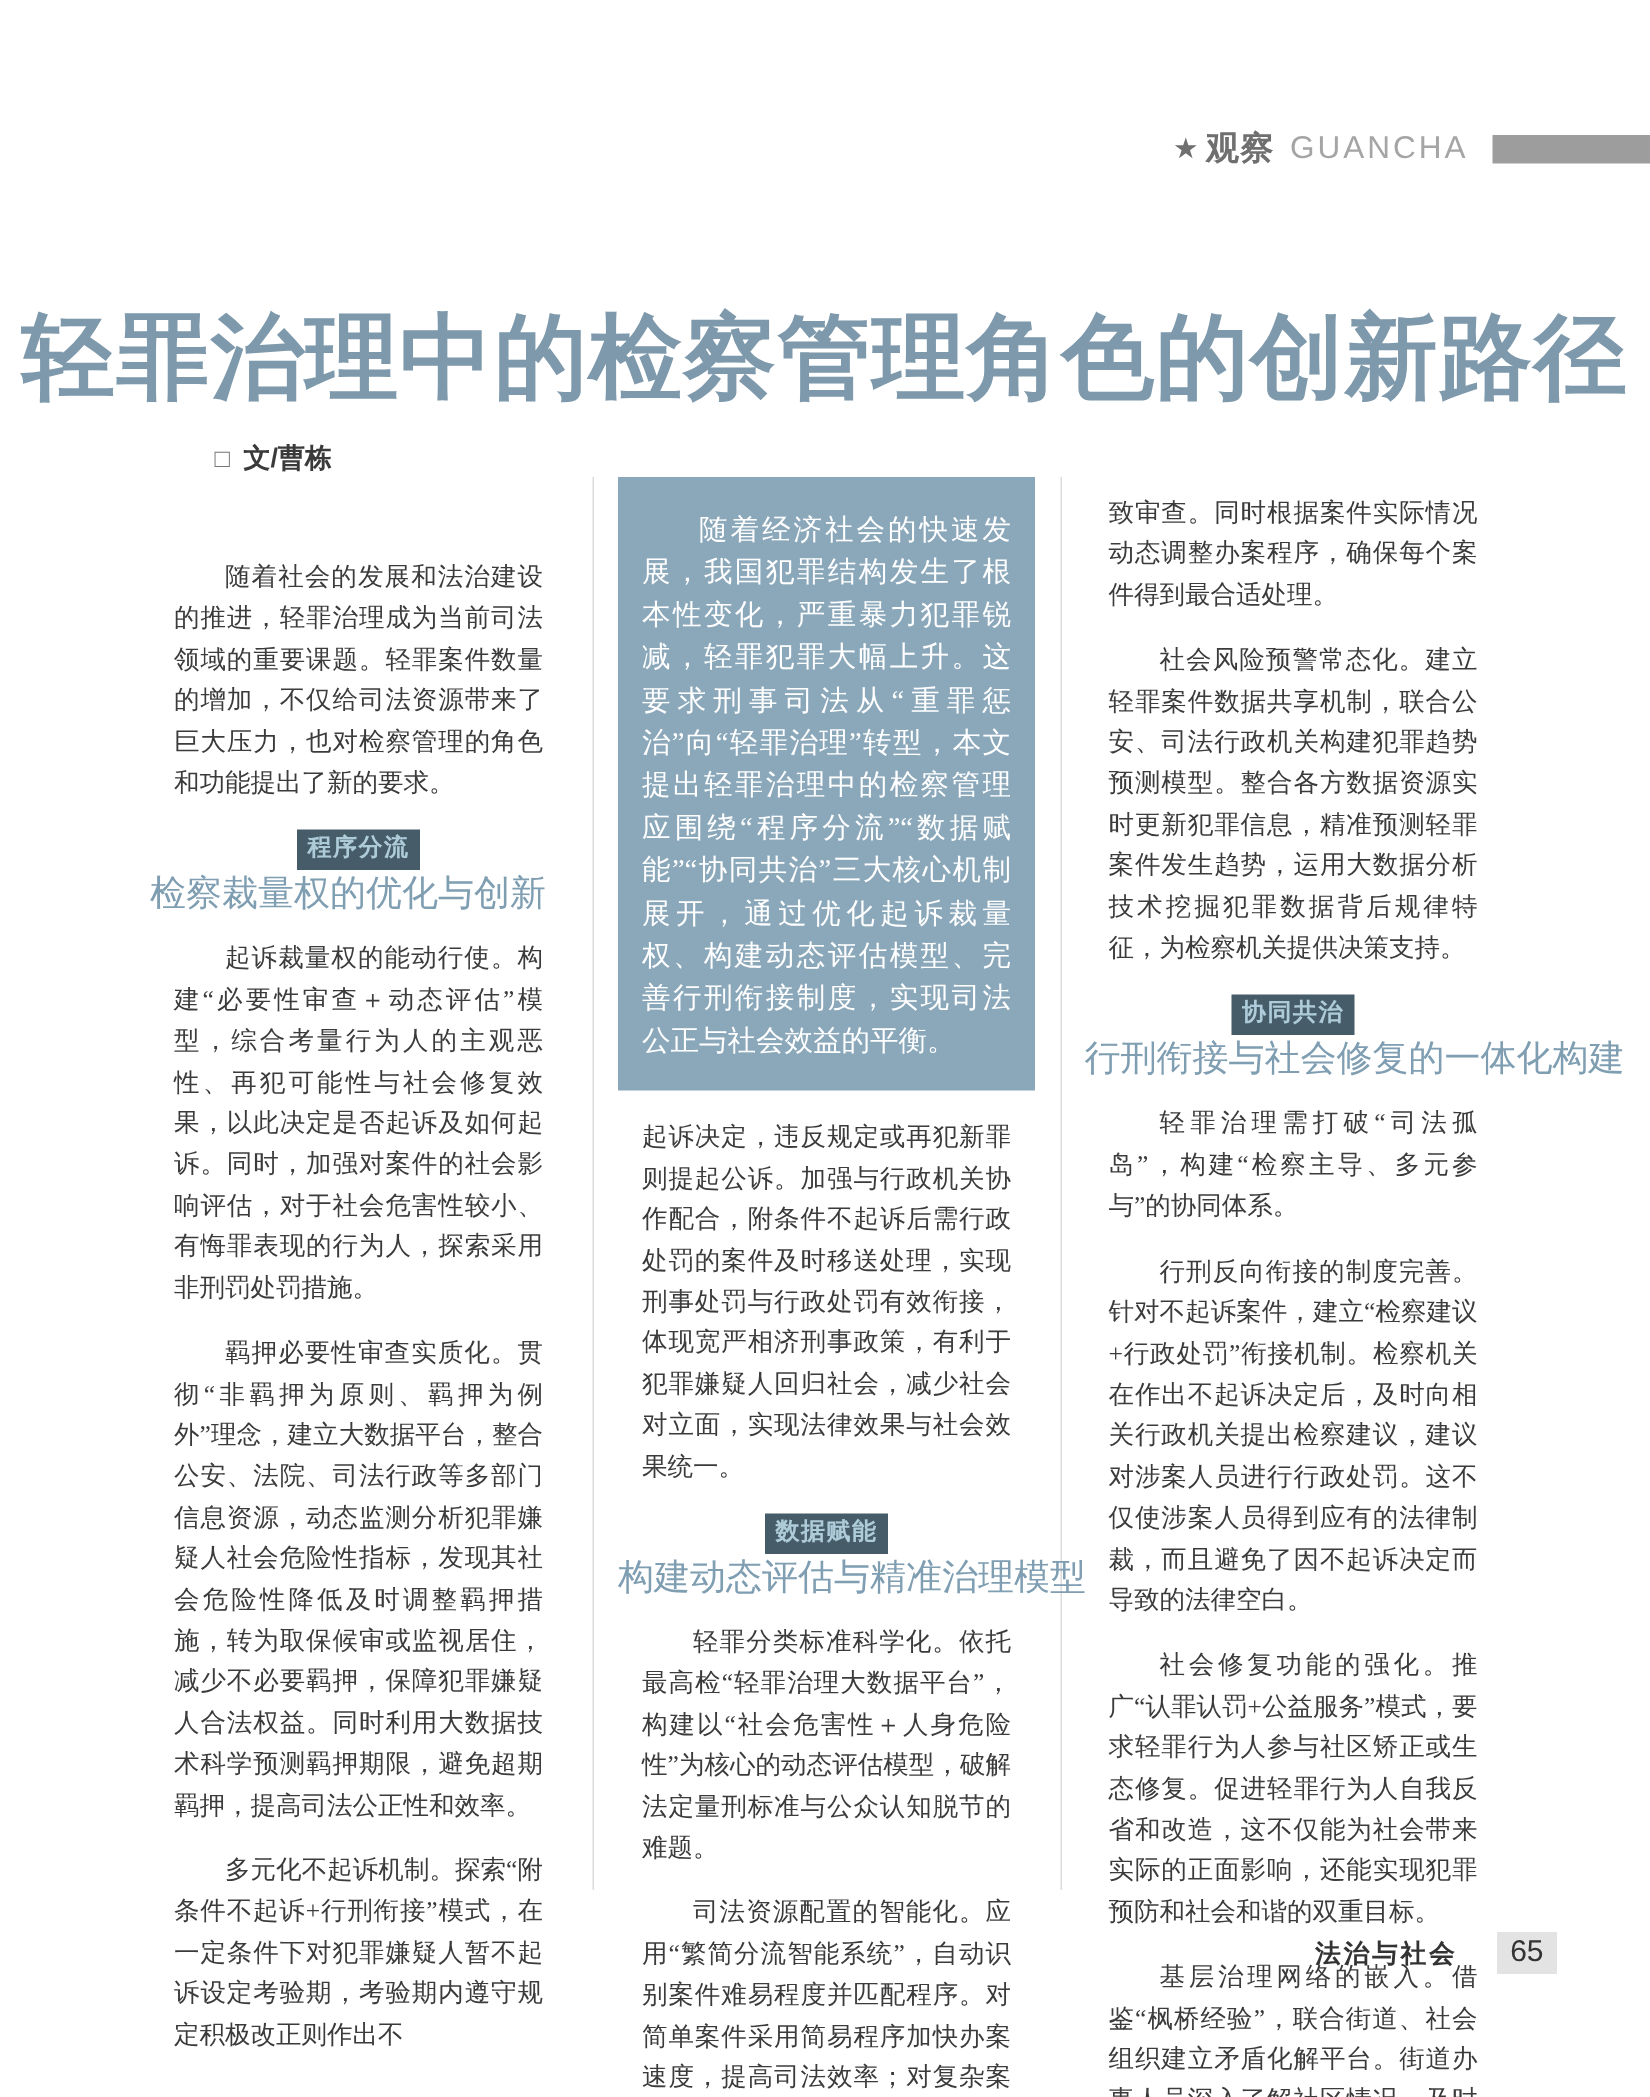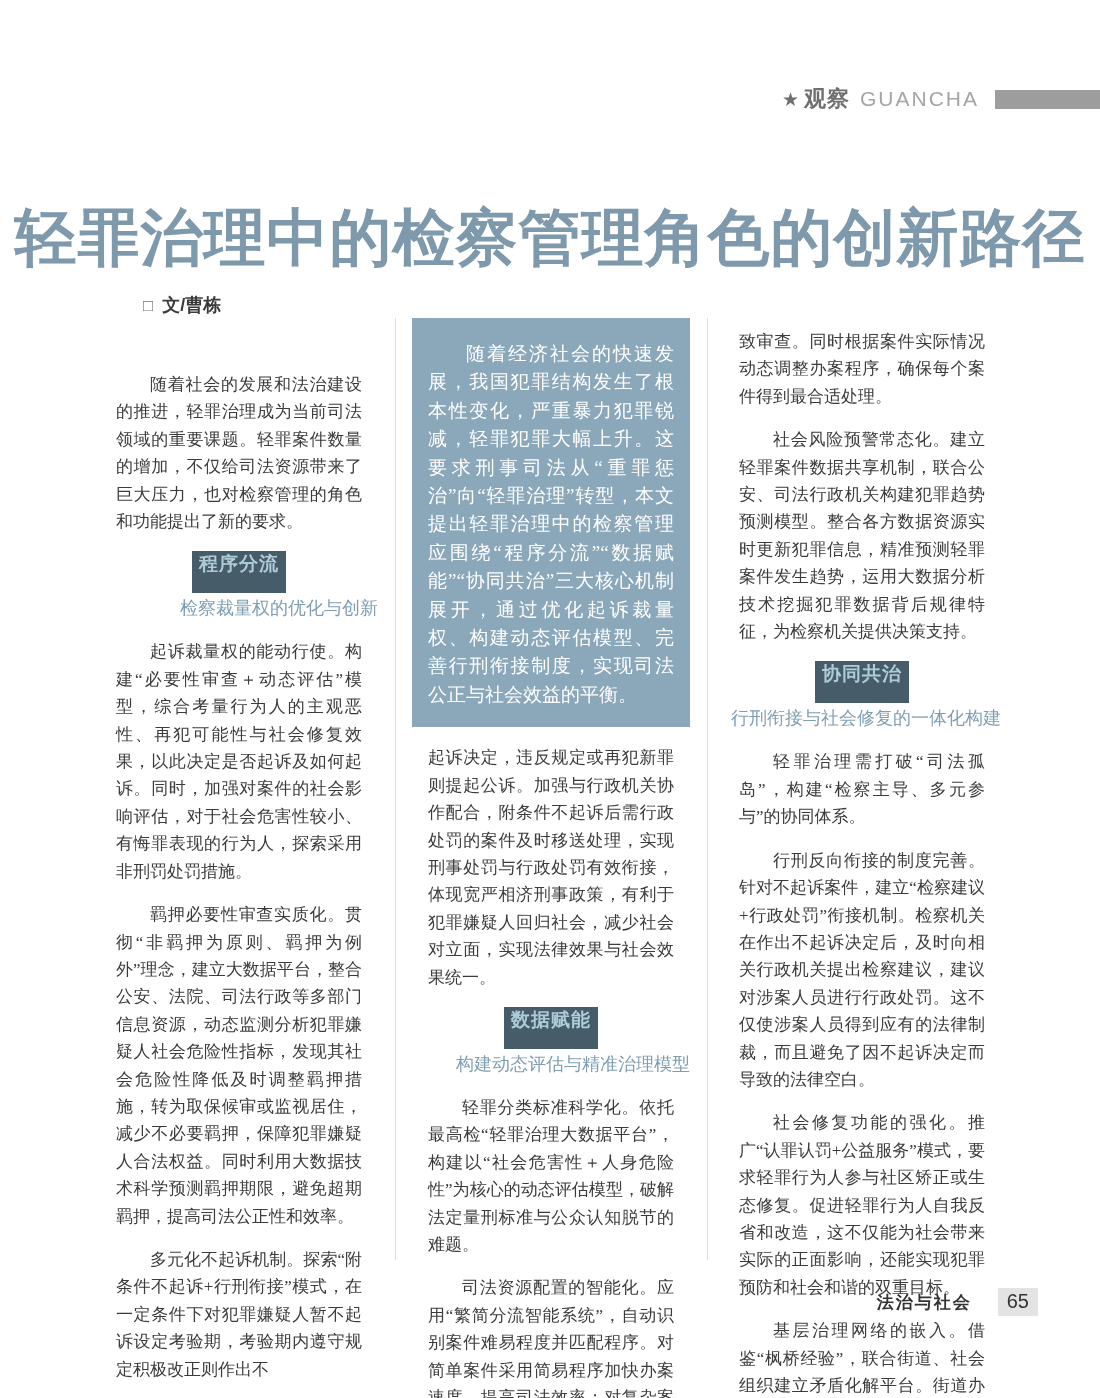--- a/index.html
+++ b/index.html
@@ -37,24 +37,24 @@
   .para{margin:16px;}
   .para.indent{text-indent:2em;}
 
   .abstract{background:var(--abstract-bg);color:#fff;padding:22px 16px 18px 16px;
             font-size:19px;line-height:28.4px;text-indent:2em;text-align:justify;
             margin-bottom:17px;}
 
   .chip-row{text-align:center;margin:3px 0 2px 0;text-indent:0;}
   .chip{display:inline-block;background:var(--chip-bg);color:var(--chip-text);
         font-family:"Liberation Sans","DejaVu Sans",sans-serif;font-weight:bold;
-        font-size:19px;line-height:22px;padding:2px 7px 18px 7px;letter-spacing:1px;}
-  .subhead{text-align:right;text-indent:0;color:var(--sub-blue);
+        font-size:16px;line-height:22px;padding:2px 7px 3px 7px;letter-spacing:1px;}
+  .subhead{text-align:left;text-indent:0;color:var(--sub-blue);
            font-family:"Liberation Sans","DejaVu Sans",sans-serif;font-weight:500;
-           font-size:18px;line-height:27px;margin:0 0 3px 0;white-space:nowrap;}
+           font-size:24px;line-height:27px;margin:0 0 3px 0;white-space:nowrap;}
   .editor{text-align:right;font-family:"Liberation Sans","DejaVu Sans",sans-serif;
           font-weight:bold;font-size:15.5px;color:#2F2F2F;margin-top:8px;text-indent:0;}
 
   
   .footer{position:absolute;top:1288px;right:62px;display:flex;align-items:center;
           font-family:"Liberation Sans","DejaVu Sans",sans-serif;}
   .footer-mag{font-size:17px;font-weight:bold;color:#333;letter-spacing:2px;}
   .footer-page{margin-left:26px;background:var(--page-number-bg);color:#333;
                font-size:20px;padding:2px 9px 3px 9px;}
 </style>

